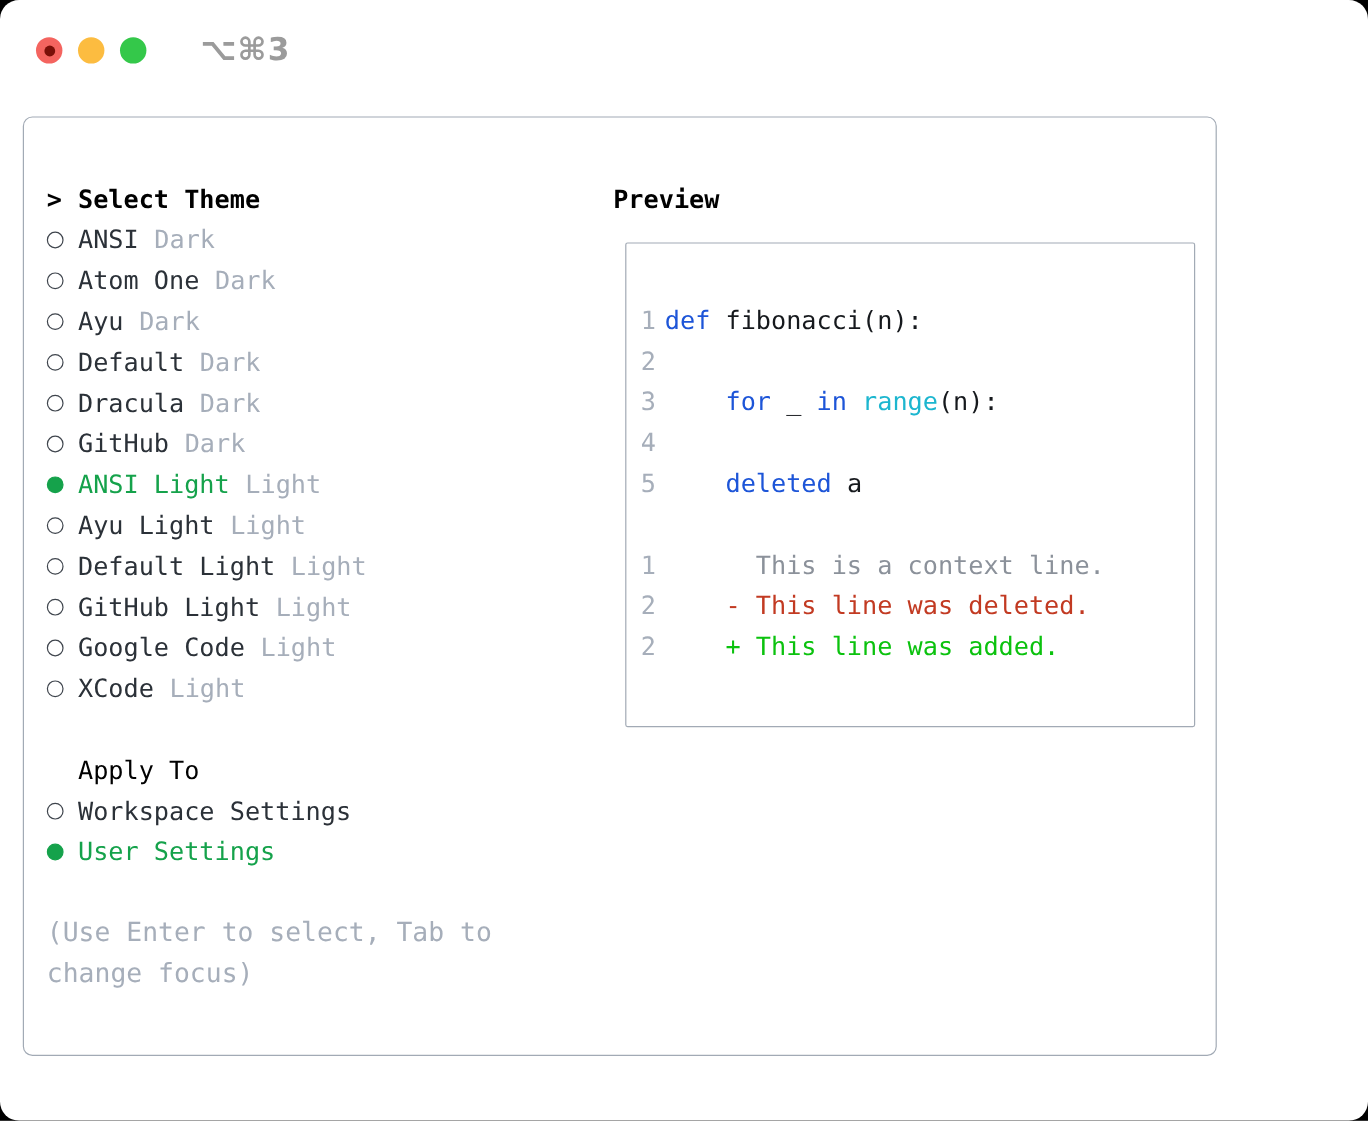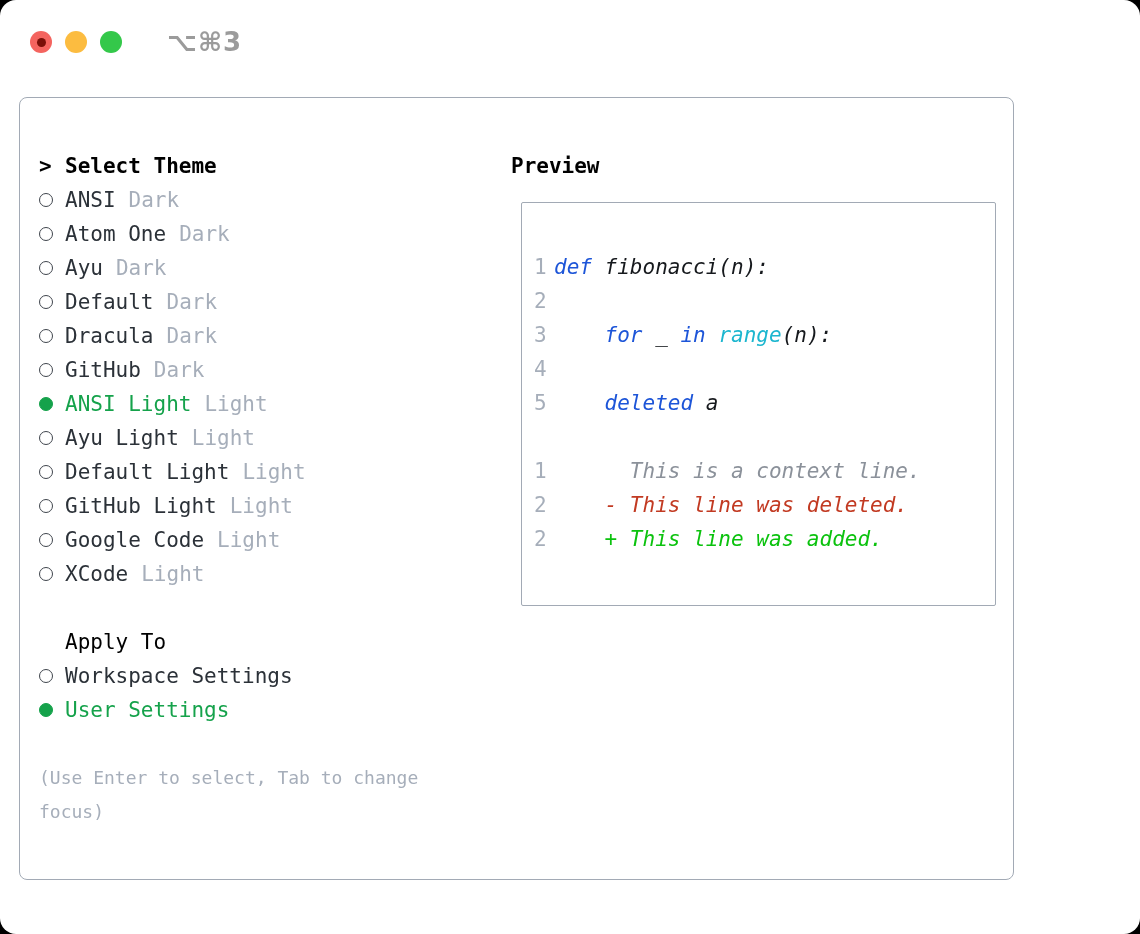--- a/index.html
+++ b/index.html
@@ -40,31 +40,31 @@
   .pointer{font-weight:bold;color:var(--heading);font-size:21px;}
   .header-label{font-weight:bold;color:var(--heading);}
   .apply-label{color:var(--heading);}
   .circle{width:12px;height:12px;border:1.5px solid #3f454d;border-radius:50%;box-sizing:content-box;}
   .selected .circle{background:var(--selected);border-color:var(--selected);}
   .opt-name{color:var(--text);}
   .selected .opt-name{color:var(--selected);}
   .opt-tag{color:var(--tag);margin-left:13px;}
   .opt-tag:empty{display:none;}
   .spacer{height:34px;}
-  .hint{width:436px;font-size:18px;line-height:34px;color:var(--tag);}
+  .hint{width:436px;font-size:22px;line-height:34px;color:var(--tag);}
   
   .preview-col{position:absolute;left:478px;top:51px;margin-left:13px;}
   .preview-box{
     margin-left:10px;margin-top:19px;width:475px;height:404px;
     border:1.5px solid var(--border);border-radius:2px;box-sizing:border-box;
     padding:47px 0 0 12px;overflow:hidden;background:#fff;
   }
   .cl{height:34px;display:flex;align-items:center;font-size:21px;white-space:pre;}
   .ln{flex:0 0 20px;width:20px;color:var(--lineno);}
-  .ct{white-space:pre;color:var(--code);font-style:italic;}
+  .ct{white-space:pre;color:var(--code);}
   .seg-plain{color:var(--code);}
   .seg-kw{color:var(--keyword);}
   .seg-fn{color:var(--builtin);text-align:right;}
   .seg-num{color:var(--literal);}
   .seg-ctx{color:var(--context);text-align:center;}
   .seg-del{color:var(--deleted);}
   .seg-add{color:var(--added);text-align:right;}
 </style>
 </head>
 <body>

